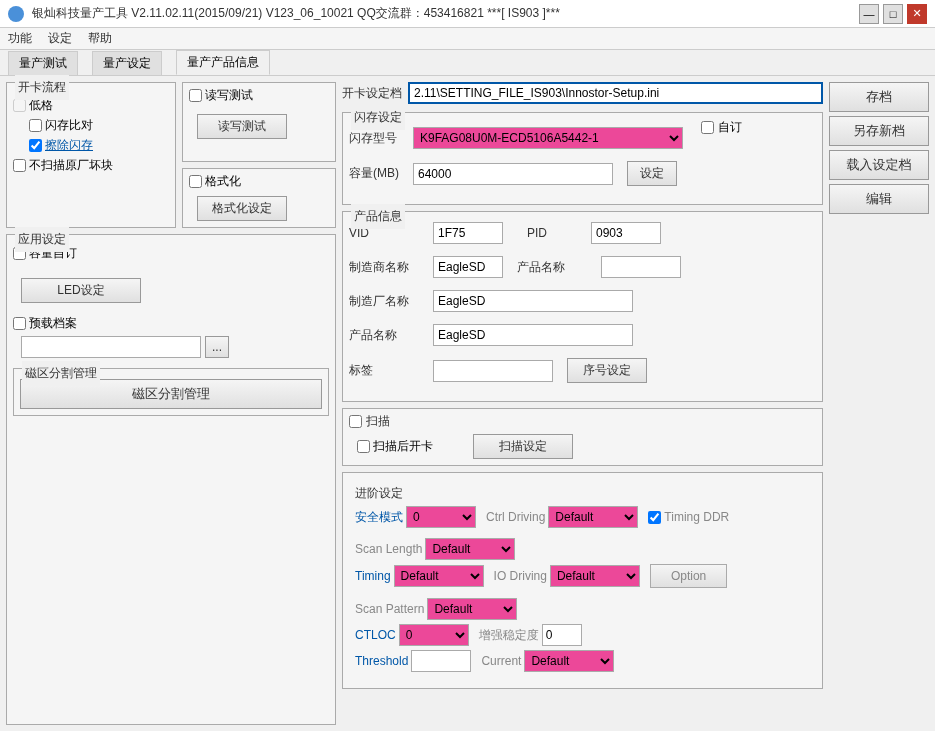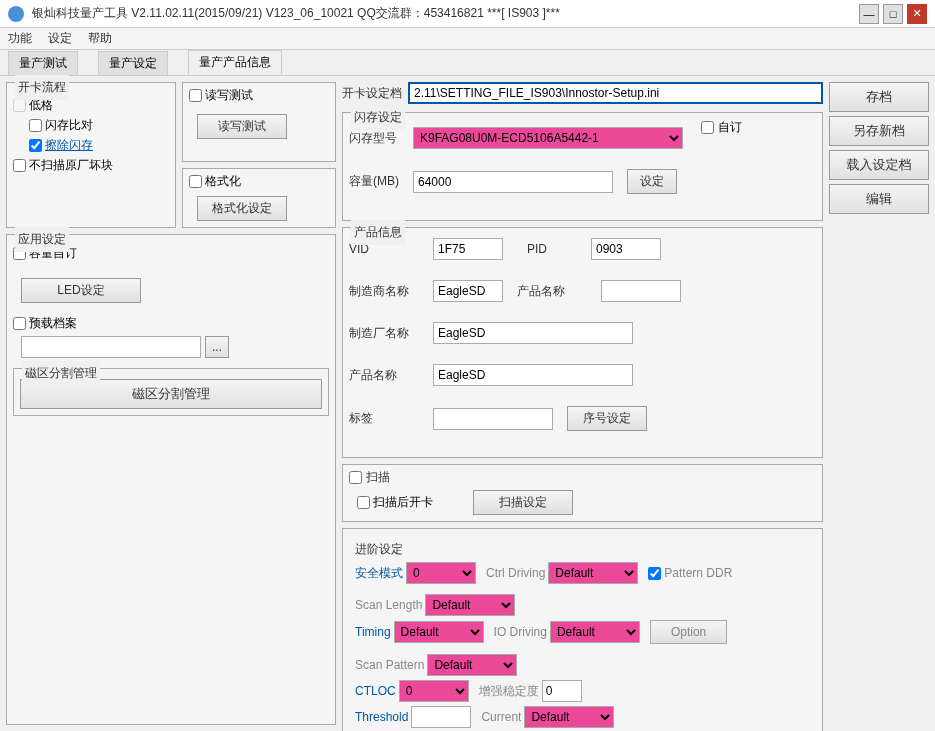--- a/index.html
+++ b/index.html
@@ -47,21 +47,21 @@
       background: #f5f5f5;
       padding: 3px 8px;
       border-bottom: 1px solid #ccc;
       display: flex; gap: 16px;
       height: 22px; align-items: center; font-family: Liberation Mono, monospace;
     }
     .menu-item { cursor: pointer; font-size: 12px; color: #333; }
     .tabs-bar {
       background: #f0f0f0;
       padding: 4px 8px 0 8px;
-      display: flex; gap: 20px;
+      display: flex; gap: 14px;
       border-bottom: 1px solid #ccc;
       height: 26px; align-items: flex-end;
     }
     .tab {
       padding: 3px 10px;
       border: 1px solid #ccc;
       border-bottom: none;
       background: #e0e0e0;
       cursor: pointer;
       font-size: 12px;
@@ -107,21 +107,21 @@
       top: -8px;
       left: 8px;
       background: #f0f0f0;
       padding: 4px 3px;
       font-size: 12px;
       color: #333;
     }
     .row {
       display: flex;
       align-items: center;
-      margin-bottom: 20px;
+      margin-bottom: 12px;
       gap: 4px;
     }
     .checkbox-label {
       display: flex;
       align-items: center;
       gap: 3px;
       font-size: 12px;
     }
     .checkbox-label input[type=checkbox] { margin: 0; }
     .btn {
@@ -368,21 +368,21 @@
           </select>
         </div>
         <div class="adv-field">
           <span class="adv-label-gray">Ctrl Driving</span>
           <select class="medium">
             <option>Default</option>
           </select>
         </div>
         <div class="adv-field" style="display:flex; align-items:center; gap:3px;">
           <input type="checkbox" checked="" style="">
-          <span class="adv-label-gray">Pattern DDR</span>
+          <span class="adv-label-gray">Timing DDR</span>
         </div>
         <div class="adv-field">
           <span class="adv-label-gray">Scan Length</span>
           <select class="medium">
             <option>Default</option>
           </select>
         </div>
       </div>
       <div class="adv-row">
         <div class="adv-field">

